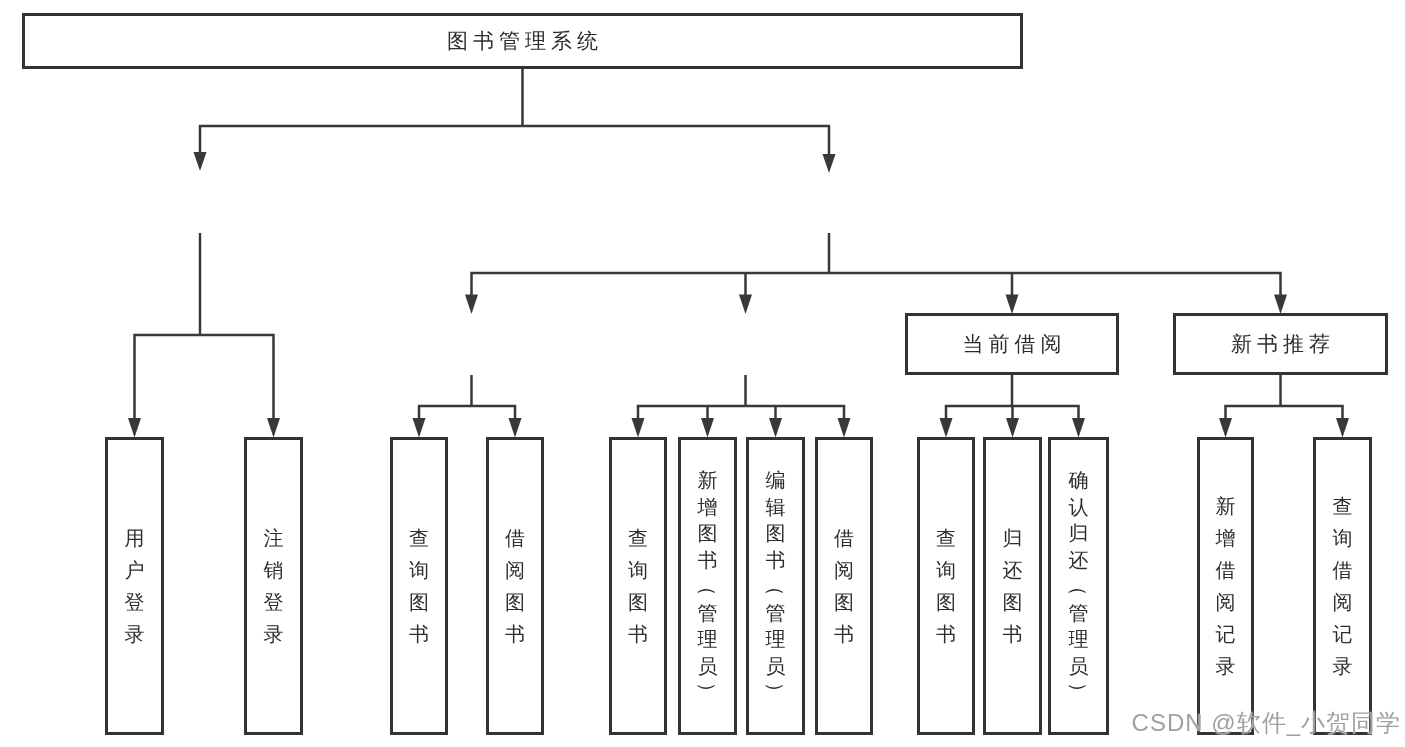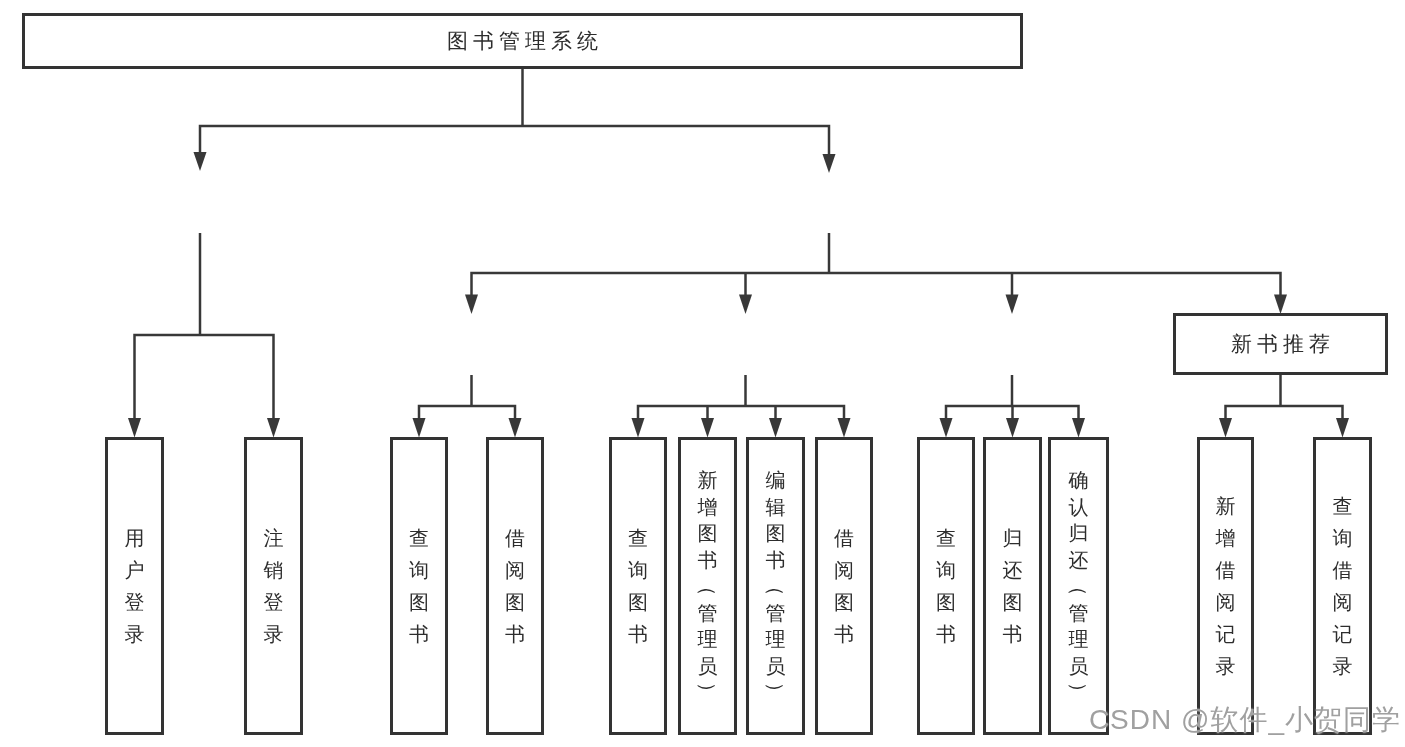--- a/index.html
+++ b/index.html
@@ -51,21 +51,21 @@
     display:block;
     line-height:1;
     text-align:center;
   }
   .box.v span.rot{
     transform:rotate(90deg);
   }
   .watermark{
     position:absolute;
     right:4px;bottom:8px;
-    font-size:28px;
+    font-size:24px;
     letter-spacing:1px;
     color:var(--watermark);
     text-shadow:0 0 2px #ffffff;
     white-space:nowrap;
     pointer-events:none;
   }
 </style>
 </head>
 <body>
 
@@ -129,20 +129,23 @@
       <polygon points="1219,418 1232,418 1225.5,437.5"></polygon>
       <polygon points="1336,418 1349,418 1342.5,437.5"></polygon>
     </g>
   </svg>
 
   <div class="box h" style="left:22px;top:13px;width:1001px;height:56px">
     <span>图书管理系统</span>
   </div>
 
 
+  <div class="box h" style="left:905px;top:313px;width:214px;height:62px">
+    <span>当前借阅</span>
+  </div>
   <div class="box h" style="left:1173px;top:313px;width:215px;height:62px">
     <span>新书推荐</span>
   </div>
 
   <div class="box v" style="left:105px;top:437px;width:59px;height:298px">
       <span>用</span>
       <span>户</span>
       <span>登</span>
       <span>录</span>
     </div>

